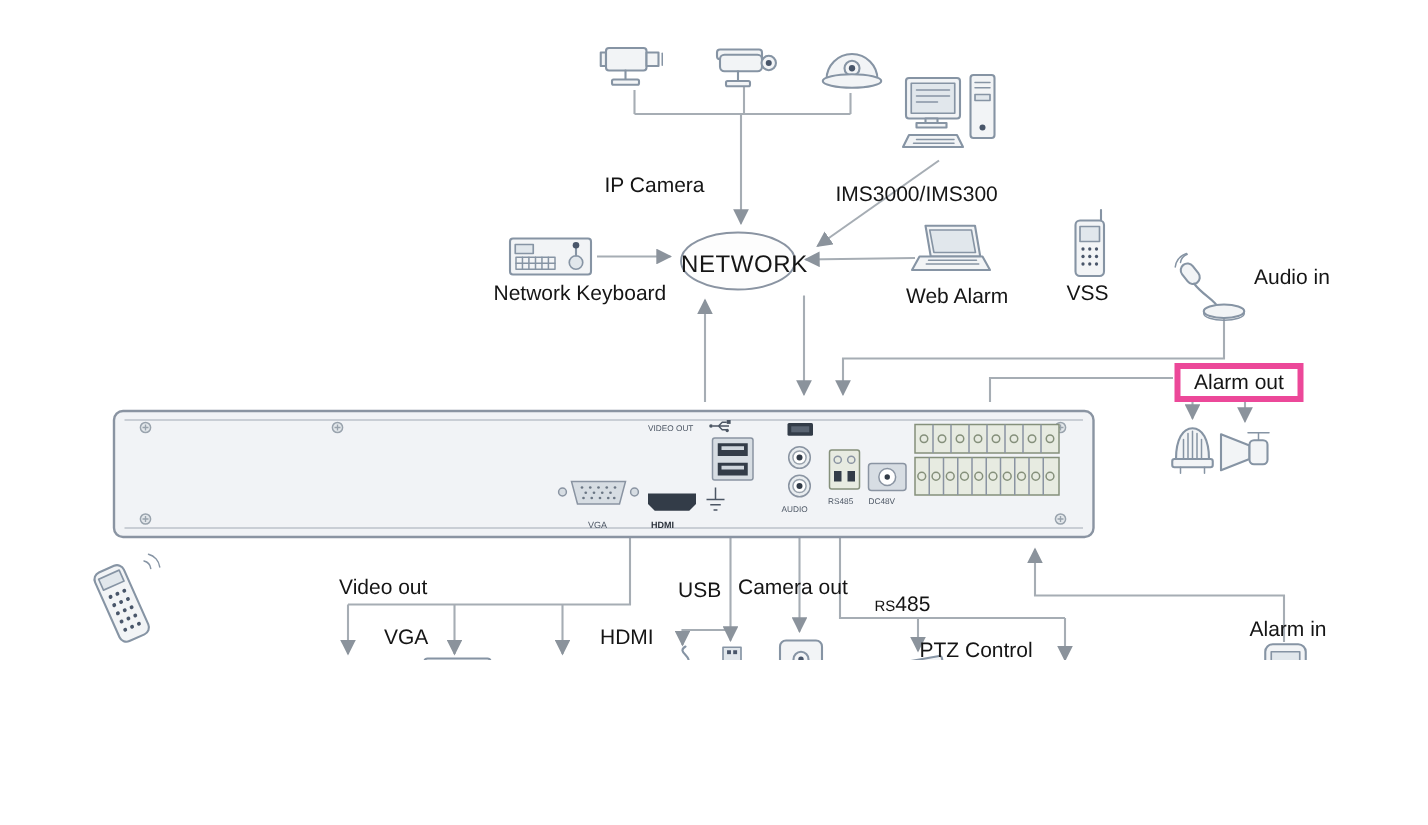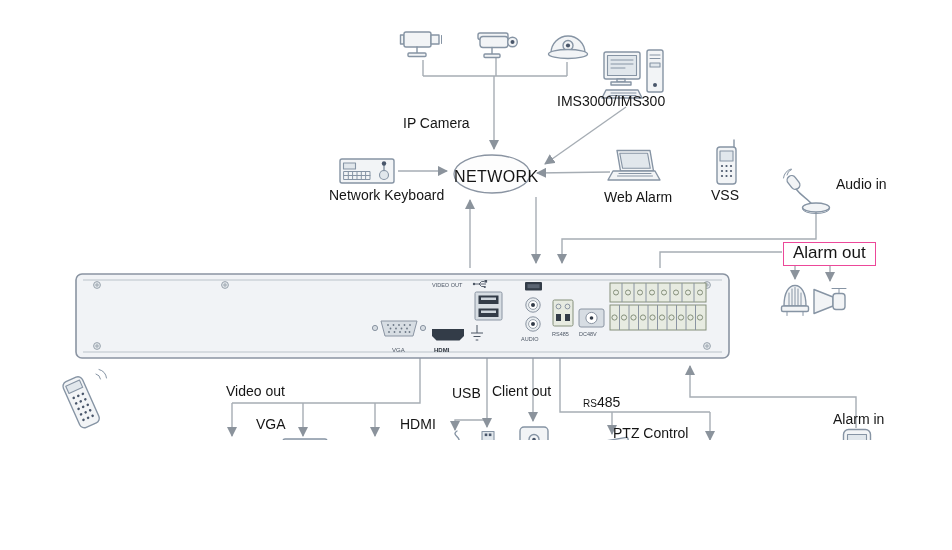--- a/index.html
+++ b/index.html
@@ -7,21 +7,21 @@
   .stage { position:absolute; left:0; top:0; width:952px; height:440px; overflow:hidden; background:#fff; }
   .wires { position:absolute; left:0; top:0; }
   .icon { position:absolute; overflow:visible; }
   .icon .f  { fill:#f2f4f6; stroke:#8694a4; stroke-width:1.4; stroke-linejoin:round; stroke-linecap:round; }
   .icon .sc { fill:#e1e7ec; stroke:#8694a4; stroke-width:1.1; stroke-linejoin:round; }
   .icon .n  { fill:none; stroke:#8694a4; stroke-width:1.4; stroke-linecap:round; stroke-linejoin:round; }
   .icon .t  { stroke-width:1; }
   .icon .d  { fill:#49566a; stroke:none; }
   .label { position:absolute; font-size:14px; color:#151515; white-space:nowrap; line-height:1.1; }
   .net-label { font-size:16px; letter-spacing:.4px; text-align:center; }
-  .alarm-out-box { border:1px solid #ec4899; background:#fff; font-size:17px; padding:1px 9px 2px; }
+  .alarm-out-box { border:4px solid #ec4899; background:#fff; font-size:14px; padding:1px 9px 2px; }
   .pre { white-space:pre-line; text-align:center; }
   .rs-sm { font-size:10px;text-align:center; }
   .nvr-metal { fill:#d7dde3; stroke:#8a94a2; stroke-width:1; }
   .nvr-grn { fill:#e7ebe1; stroke:#85907b; stroke-width:1; }
   .nvr-dark { fill:#333c48; stroke:none; }
   .nvr-thin { fill:none; stroke:#8a94a2; stroke-width:1; }
   .nvr-txt { font-size:6px; fill:#4c5664; }
 </style>
 </head>
 <body>
@@ -360,29 +360,29 @@
     <rect class="f" x="9" y="28" width="31" height="4.5" rx="1.5"></rect>
   </svg>
 
   <svg class="icon" style="left:837px;top:427px" width="40" height="54" viewBox="0 0 40 54">
     <rect class="f" x="6.5" y="2.5" width="27" height="48" rx="5"></rect>
     <rect class="sc" x="10.5" y="7.5" width="19" height="14"></rect>
     <path class="n t" d="M11.5,28 h17 M11.5,33.5 h17 M11.5,39 h17"></path>
   </svg>
 
   <div class="label" style="left:403px;top:116px">IP Camera</div>
-  <div class="label" style="left:557px;top:94px">IMS3000/IMS300</div>
+  <div class="label" style="left:557px;top:122px">IMS3000/IMS300</div>
   <div class="label net-label" style="left:454px;top:168px;width:76px">NETWORK</div>
   <div class="label" style="left:329px;top:188px">Network Keyboard</div>
   <div class="label" style="left:604px;top:190px">Web Alarm</div>
   <div class="label" style="left:711px;top:188px">VSS</div>
   <div class="label" style="left:836px;top:177px">Audio in</div>
   <div class="label alarm-out-box" style="left:783px;top:242px">Alarm out</div>
   <div class="label" style="left:226px;top:384px">Video out</div>
   <div class="label" style="left:256px;top:417px">VGA</div>
   <div class="label" style="left:400px;top:417px">HDMI</div>
   <div class="label" style="left:452px;top:386px">USB</div>
-  <div class="label" style="left:492px;top:384px">Client out</div>
+  <div class="label" style="left:492px;top:384px">Camera out</div>
   <div class="label" style="left:583px;top:395px"><span class="rs-sm">RS</span><span>485</span></div>
   <div class="label" style="left:613px;top:426px">PTZ Control</div>
   <div class="label" style="left:833px;top:412px">Alarm in</div>
 
 </div>
 
 </body></html>

